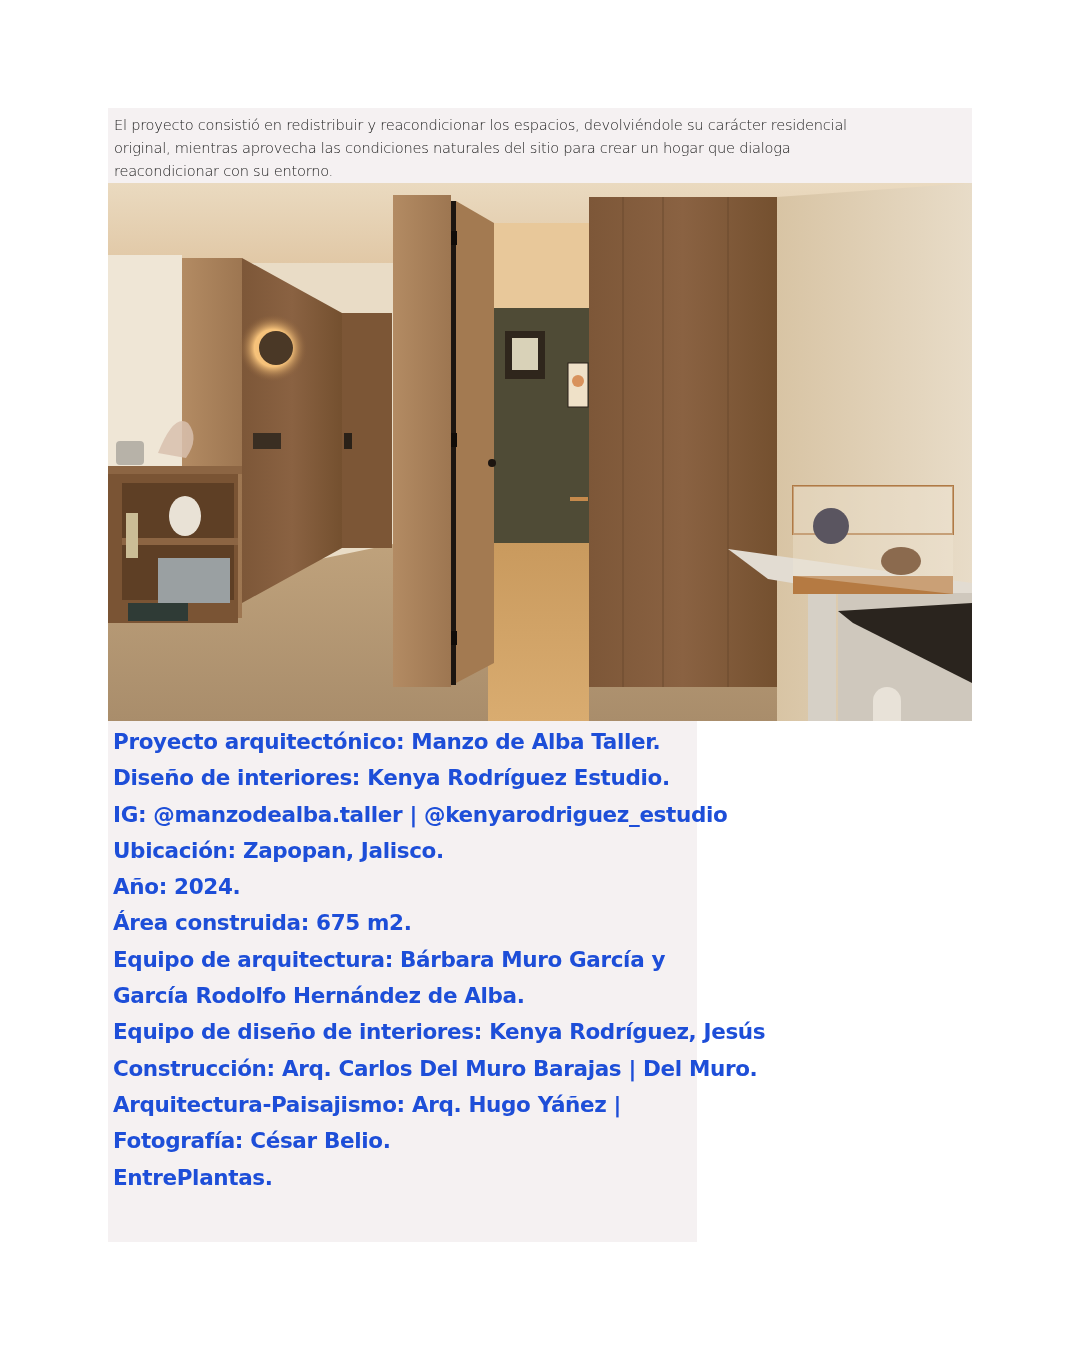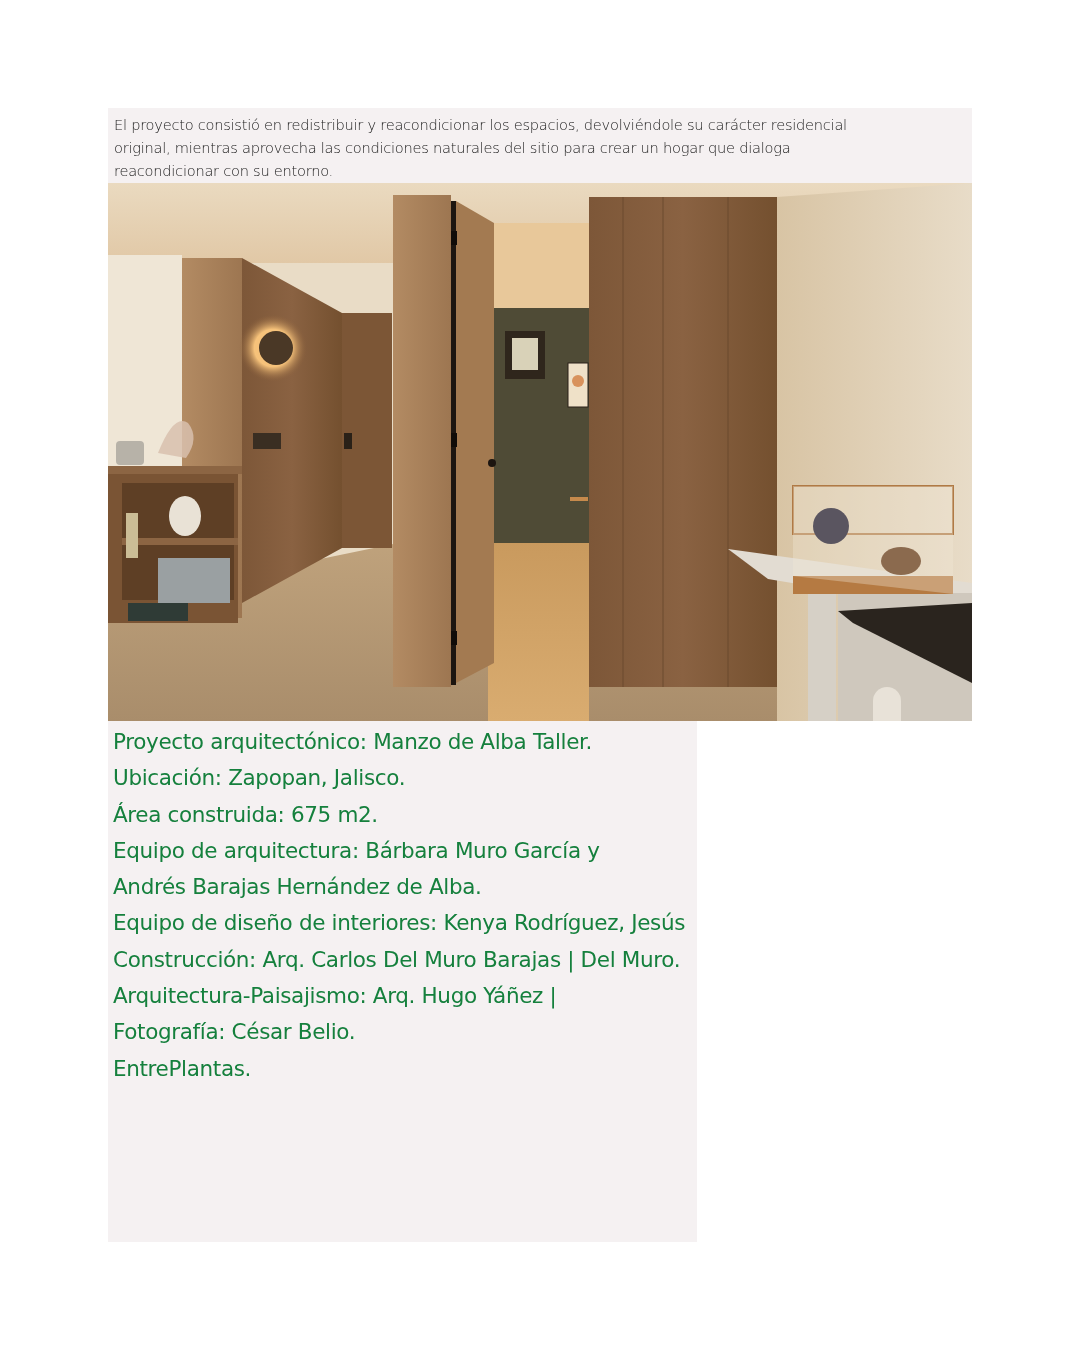--- a/index.html
+++ b/index.html
@@ -18,22 +18,22 @@
   .photo {
     position: absolute; left: 108px; top: 183px; width: 864px; height: 538px;
     overflow: hidden; background: #e9dcc6;
   }
   .photo svg { display: block; }
   .credits {
     position: absolute; left: 108px; top: 721px; width: 589px; height: 521px;
     background: #f5f1f2; box-sizing: border-box; padding: 3px 0 0 5px;
   }
   .credits .line {
-    font-size: 21.5px; line-height: 36.3px; color: #15803d;
-    letter-spacing: -0.35px; white-space: nowrap; font-weight: 400;
+    font-size: 21.5px; line-height: 36.3px; color: #1d4ed8;
+    letter-spacing: -0.35px; white-space: nowrap; font-weight: 700;
   }
 </style>
 </head>
 <body>
 
 <div class="intro">
   <div>El proyecto consistió en redistribuir y reacondicionar los espacios, devolviéndole su carácter residencial</div>
   <div>original, mientras aprovecha las condiciones naturales del sitio para crear un hogar que dialoga</div>
   <div>reacondicionar con su entorno.</div>
 </div>
@@ -137,22 +137,25 @@
     <rect x="685" y="303" width="160" height="48" fill="none" stroke="#b07a45" stroke-width="2"></rect>
     <rect x="685" y="393" width="160" height="18" fill="#b57a42"></rect>
     <polygon points="685,303 845,303 845,411 685,393" fill="#f1e7d8" opacity="0.35"></polygon>
     <circle cx="723" cy="343" r="18" fill="#5a5560"></circle>
     <ellipse cx="793" cy="378" rx="20" ry="14" fill="#8b6a4e"></ellipse>
   </svg>
 </div>
 
 <div class="credits">
   <div class="line">Proyecto arquitectónico: Manzo de Alba Taller.</div>
+  <div class="line">Diseño de interiores: Kenya Rodríguez Estudio.</div>
+  <div class="line">IG: @manzodealba.taller | @kenyarodriguez_estudio</div>
   <div class="line">Ubicación: Zapopan, Jalisco.</div>
+  <div class="line">Año: 2024.</div>
   <div class="line">Área construida: 675 m2.</div>
   <div class="line">Equipo de arquitectura: Bárbara Muro García y</div>
-  <div class="line">Andrés Barajas Hernández de Alba.</div>
+  <div class="line">García Rodolfo Hernández de Alba.</div>
   <div class="line">Equipo de diseño de interiores: Kenya Rodríguez, Jesús</div>
   <div class="line">Construcción: Arq. Carlos Del Muro Barajas | Del Muro.</div>
   <div class="line">Arquitectura-Paisajismo: Arq. Hugo Yáñez |</div>
   <div class="line">Fotografía: César Belio.</div>
   <div class="line">EntrePlantas.</div>
 </div>
 
 </body></html>

